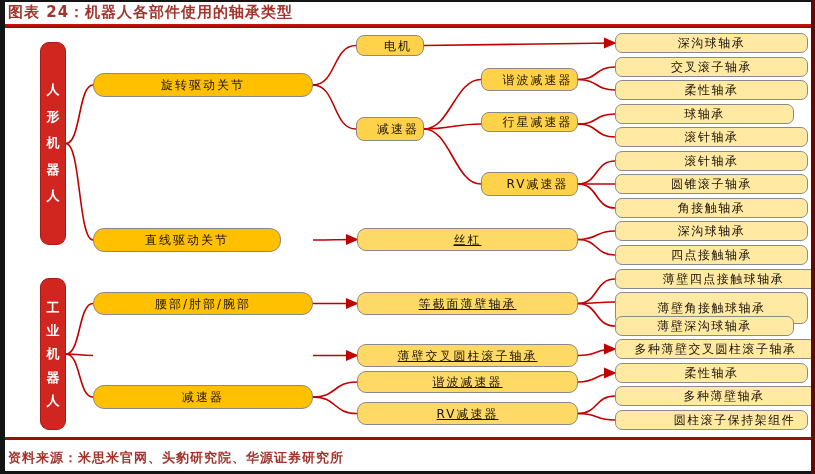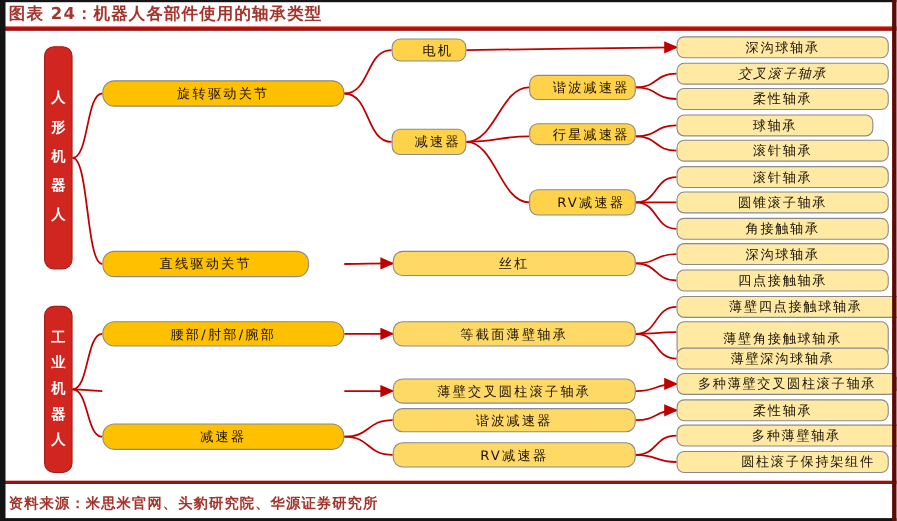--- a/index.html
+++ b/index.html
@@ -20,21 +20,21 @@
           color:var(--titleRed);letter-spacing:1px;white-space:nowrap;}
   .canvas{position:absolute;left:0;top:0;width:815px;height:474px;}
   #edge-layer{position:absolute;left:0;top:0;width:815px;height:474px;pointer-events:none;}
   .edge{stroke:var(--red);stroke-width:1.6;fill:none;}
   .node{position:absolute;display:flex;align-items:center;justify-content:center;
         box-sizing:border-box;font-size:12px;letter-spacing:2px;color:#1b1206;
         border:1.4px solid var(--bGray);background:var(--cream);border-radius:8px;
         white-space:nowrap;line-height:1;}
   .nA{background:var(--orange);border-radius:11px;}
   .nB{background:var(--yMid);border-radius:8px;padding-left:16px;}
-  .nC{background:var(--yLight);border-radius:9px;}
+  .nC{background:var(--yLight);border-radius:9px;text-decoration:underline;}
   .nD{background:var(--cream);border-radius:7px;letter-spacing:1.5px;}
   .group{background:var(--boxRed);border:1.5px solid #a31f1a;border-radius:9px;
          color:#fff;font-weight:bold;font-size:13px;letter-spacing:0;}
   .group .vtext{width:14px;word-break:break-all;text-align:center;white-space:normal;}
   #g-humanoid .vtext{line-height:2.05;}
   #g-industrial .vtext{line-height:1.8;}
   .strip{position:absolute;background:#141414;}
   .strip-top{left:0;top:0;width:815px;height:2px;}
   .strip-left{left:0;top:0;width:5px;height:474px;}
   .strip-bottom{left:0;top:471px;width:815px;height:3px;}
@@ -110,32 +110,32 @@
 
     <div class="node nA" style="left:93px;top:292px;width:220px;height:23px">腰部/肘部/腕部</div>
     <div class="node nA" style="left:93px;top:385px;width:220px;height:24px">减速器</div>
 
     <div class="node nC" style="left:357px;top:292px;width:221px;height:23px">等截面薄壁轴承</div>
     <div class="node nC" style="left:357px;top:344px;width:221px;height:23px">薄壁交叉圆柱滚子轴承</div>
     <div class="node nC" style="left:357px;top:371px;width:221px;height:22px">谐波减速器</div>
     <div class="node nC" style="left:357px;top:402px;width:221px;height:23px">RV减速器</div>
 
   <div class="node nD" style="left: 615px; top: 33px; width: 193px; height: 20px;">深沟球轴承</div>
-      <div class="node nD" style="left: 615px; top: 57px; width: 193px; height: 20px; font-style: italic;">交叉滚子轴承</div>
+      <div class="node nD" style="left: 615px; top: 57px; width: 193px; height: 20px;">交叉滚子轴承</div>
       <div class="node nD" style="left: 615px; top: 80px; width: 193px; height: 20px;">柔性轴承</div>
       <div class="node nD" style="left: 615px; top: 104px; width: 179px; height: 20px; text-align: center;">球轴承</div>
       <div class="node nD" style="left: 615px; top: 127px; width: 193px; height: 20px;">滚针轴承</div>
       <div class="node nD" style="left: 615px; top: 151px; width: 193px; height: 20px;">滚针轴承</div>
       <div class="node nD" style="left: 615px; top: 174px; width: 193px; height: 20px;">圆锥滚子轴承</div>
       <div class="node nD" style="left: 615px; top: 198px; width: 193px; height: 20px;">角接触轴承</div>
       <div class="node nD" style="left: 615px; top: 221px; width: 193px; height: 20px;">深沟球轴承</div>
       <div class="node nD" style="left: 615px; top: 245px; width: 193px; height: 20px;">四点接触轴承</div>
       <div class="node nD" style="left: 615px; top: 269px; width: 217px; height: 20px;">薄壁四点接触球轴承</div>
       <div class="node nD" style="left: 615px; top: 292px; width: 193px; height: 32px;">薄壁角接触球轴承</div>
-      <div class="node nD" style="left: 615px; top: 316px; width: 193px; height: 20px;">薄壁深沟球轴承</div>
+      <div class="node nD" style="left: 615px; top: 316px; width: 179px; height: 20px;">薄壁深沟球轴承</div>
       <div class="node nD" style="left: 615px; top: 339px; width: 201px; height: 20px;">多种薄壁交叉圆柱滚子轴承</div>
       <div class="node nD" style="left: 615px; top: 363px; width: 193px; height: 20px;">柔性轴承</div>
       <div class="node nD" style="left: 615px; top: 386px; width: 218px; height: 20px; text-align: right;">多种薄壁轴承</div>
       <div class="node nD" style="left: 615px; top: 410px; width: 193px; height: 20px; padding-left: 46px;">圆柱滚子保持架组件</div>
     </div>
 
   <div class="rule-bottom"></div>
   <div class="source">资料来源：米思米官网、头豹研究院、华源证券研究所</div>
 
   <div class="strip strip-top"></div>

